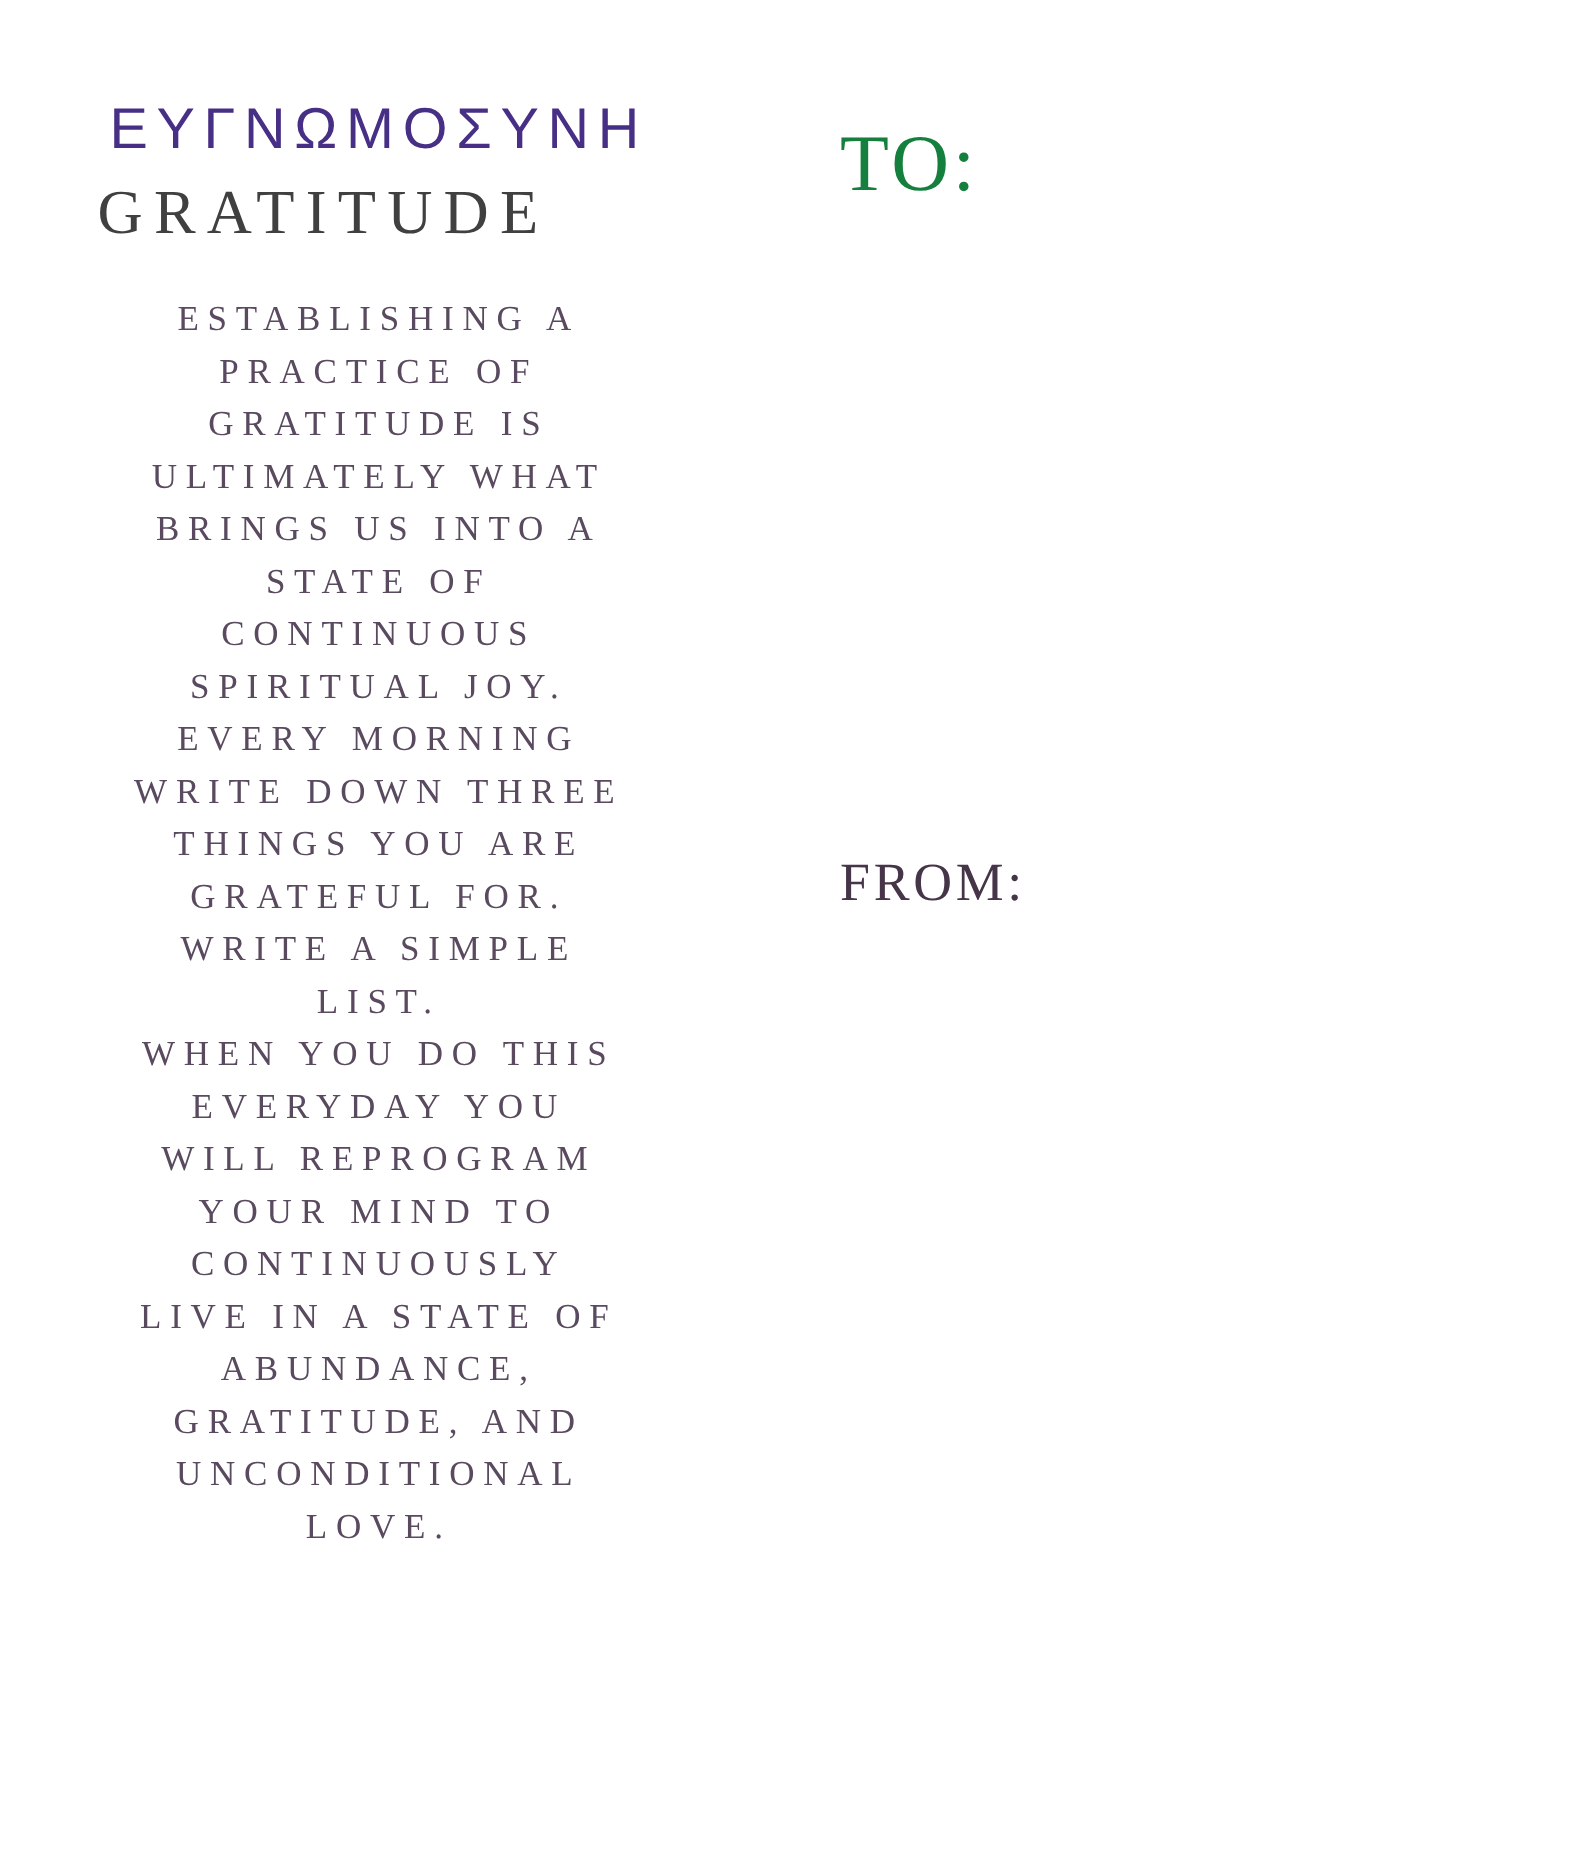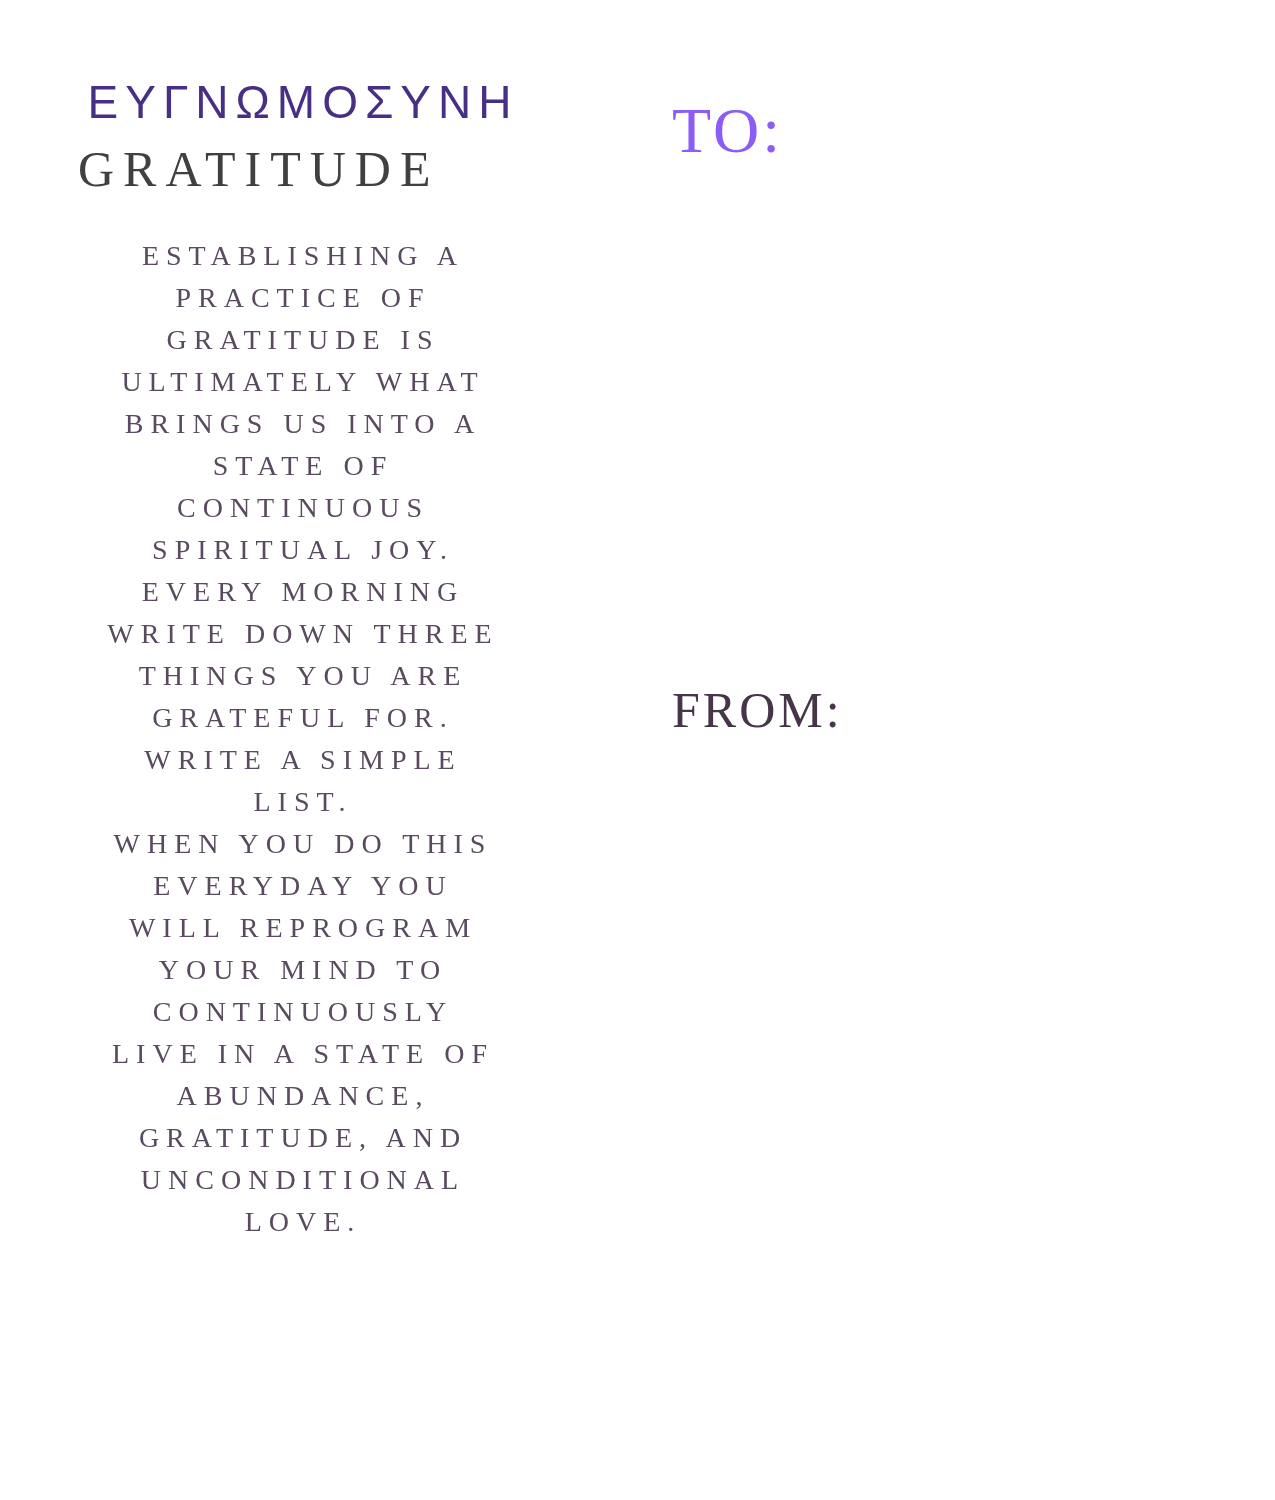--- a/index.html
+++ b/index.html
@@ -59,32 +59,32 @@
   
   .to-label {
     position: absolute;
     top: 94px;
     left: 672px;
     margin: 0;
     font-family: "Liberation Serif", serif;
     font-weight: normal;
     font-size: 64px;
     letter-spacing: 3px;
-    color: #8b5cf6;
+    color: #15803d;
     line-height: 1.15;
     white-space: nowrap;
   }
   .from-label {
     position: absolute;
     top: 682px;
     left: 672px;
     margin: 0;
     font-family: "Liberation Serif", serif;
     font-weight: normal;
-    font-size: 50px;
+    font-size: 43px;
     letter-spacing: 3px;
     color: #463448;
     line-height: 1.15;
     white-space: nowrap;
   }
 </style>
 </head>
 <body>
 
 <div class="page">

